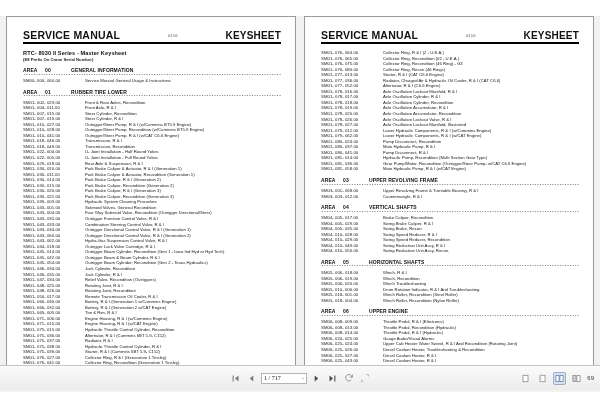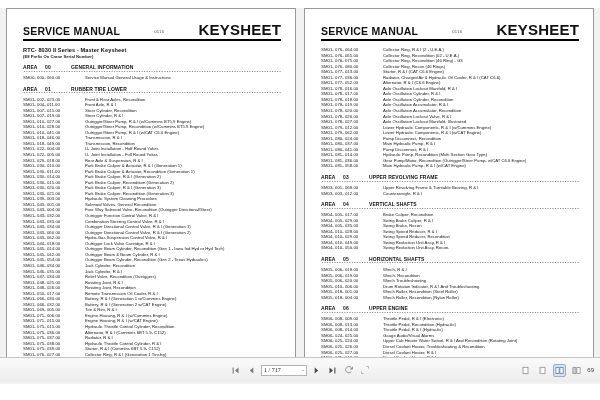--- a/index.html
+++ b/index.html
@@ -6,21 +6,21 @@
     margin: 0;
     padding: 0;
     width: 600px;
     height: 400px;
     overflow: hidden;
     background: #ffffff;
     font-family: "Liberation Sans", sans-serif;
   }
   #viewer {
     position: absolute;
-    left: 0; top: 8px;
+    left: 0; top: 16px;
     width: 600px;
     height: 374px;
     background: #1d4ed8;
   }
   
   .spread {
     position: absolute;
     left: 0; top: 0;
     width: 600px;
     height: 376px;
@@ -62,21 +62,21 @@
   .doc-head .code {
     flex: 1 1 auto;
     text-align: center;
     font-size: 4.2px;
     color: #555;
     letter-spacing: 0.3px;
     position: relative;
     top: -2px;
   }
   .doc-head .key {
-    font-size: 15px;
+    font-size: 10px;
     font-weight: bold;
     letter-spacing: 0.2px;
     color: #111;
     flex: 0 0 auto;
   }
   
   .title-main {
     font-size: 5.6px;
     font-weight: bold;
     color: #111;

